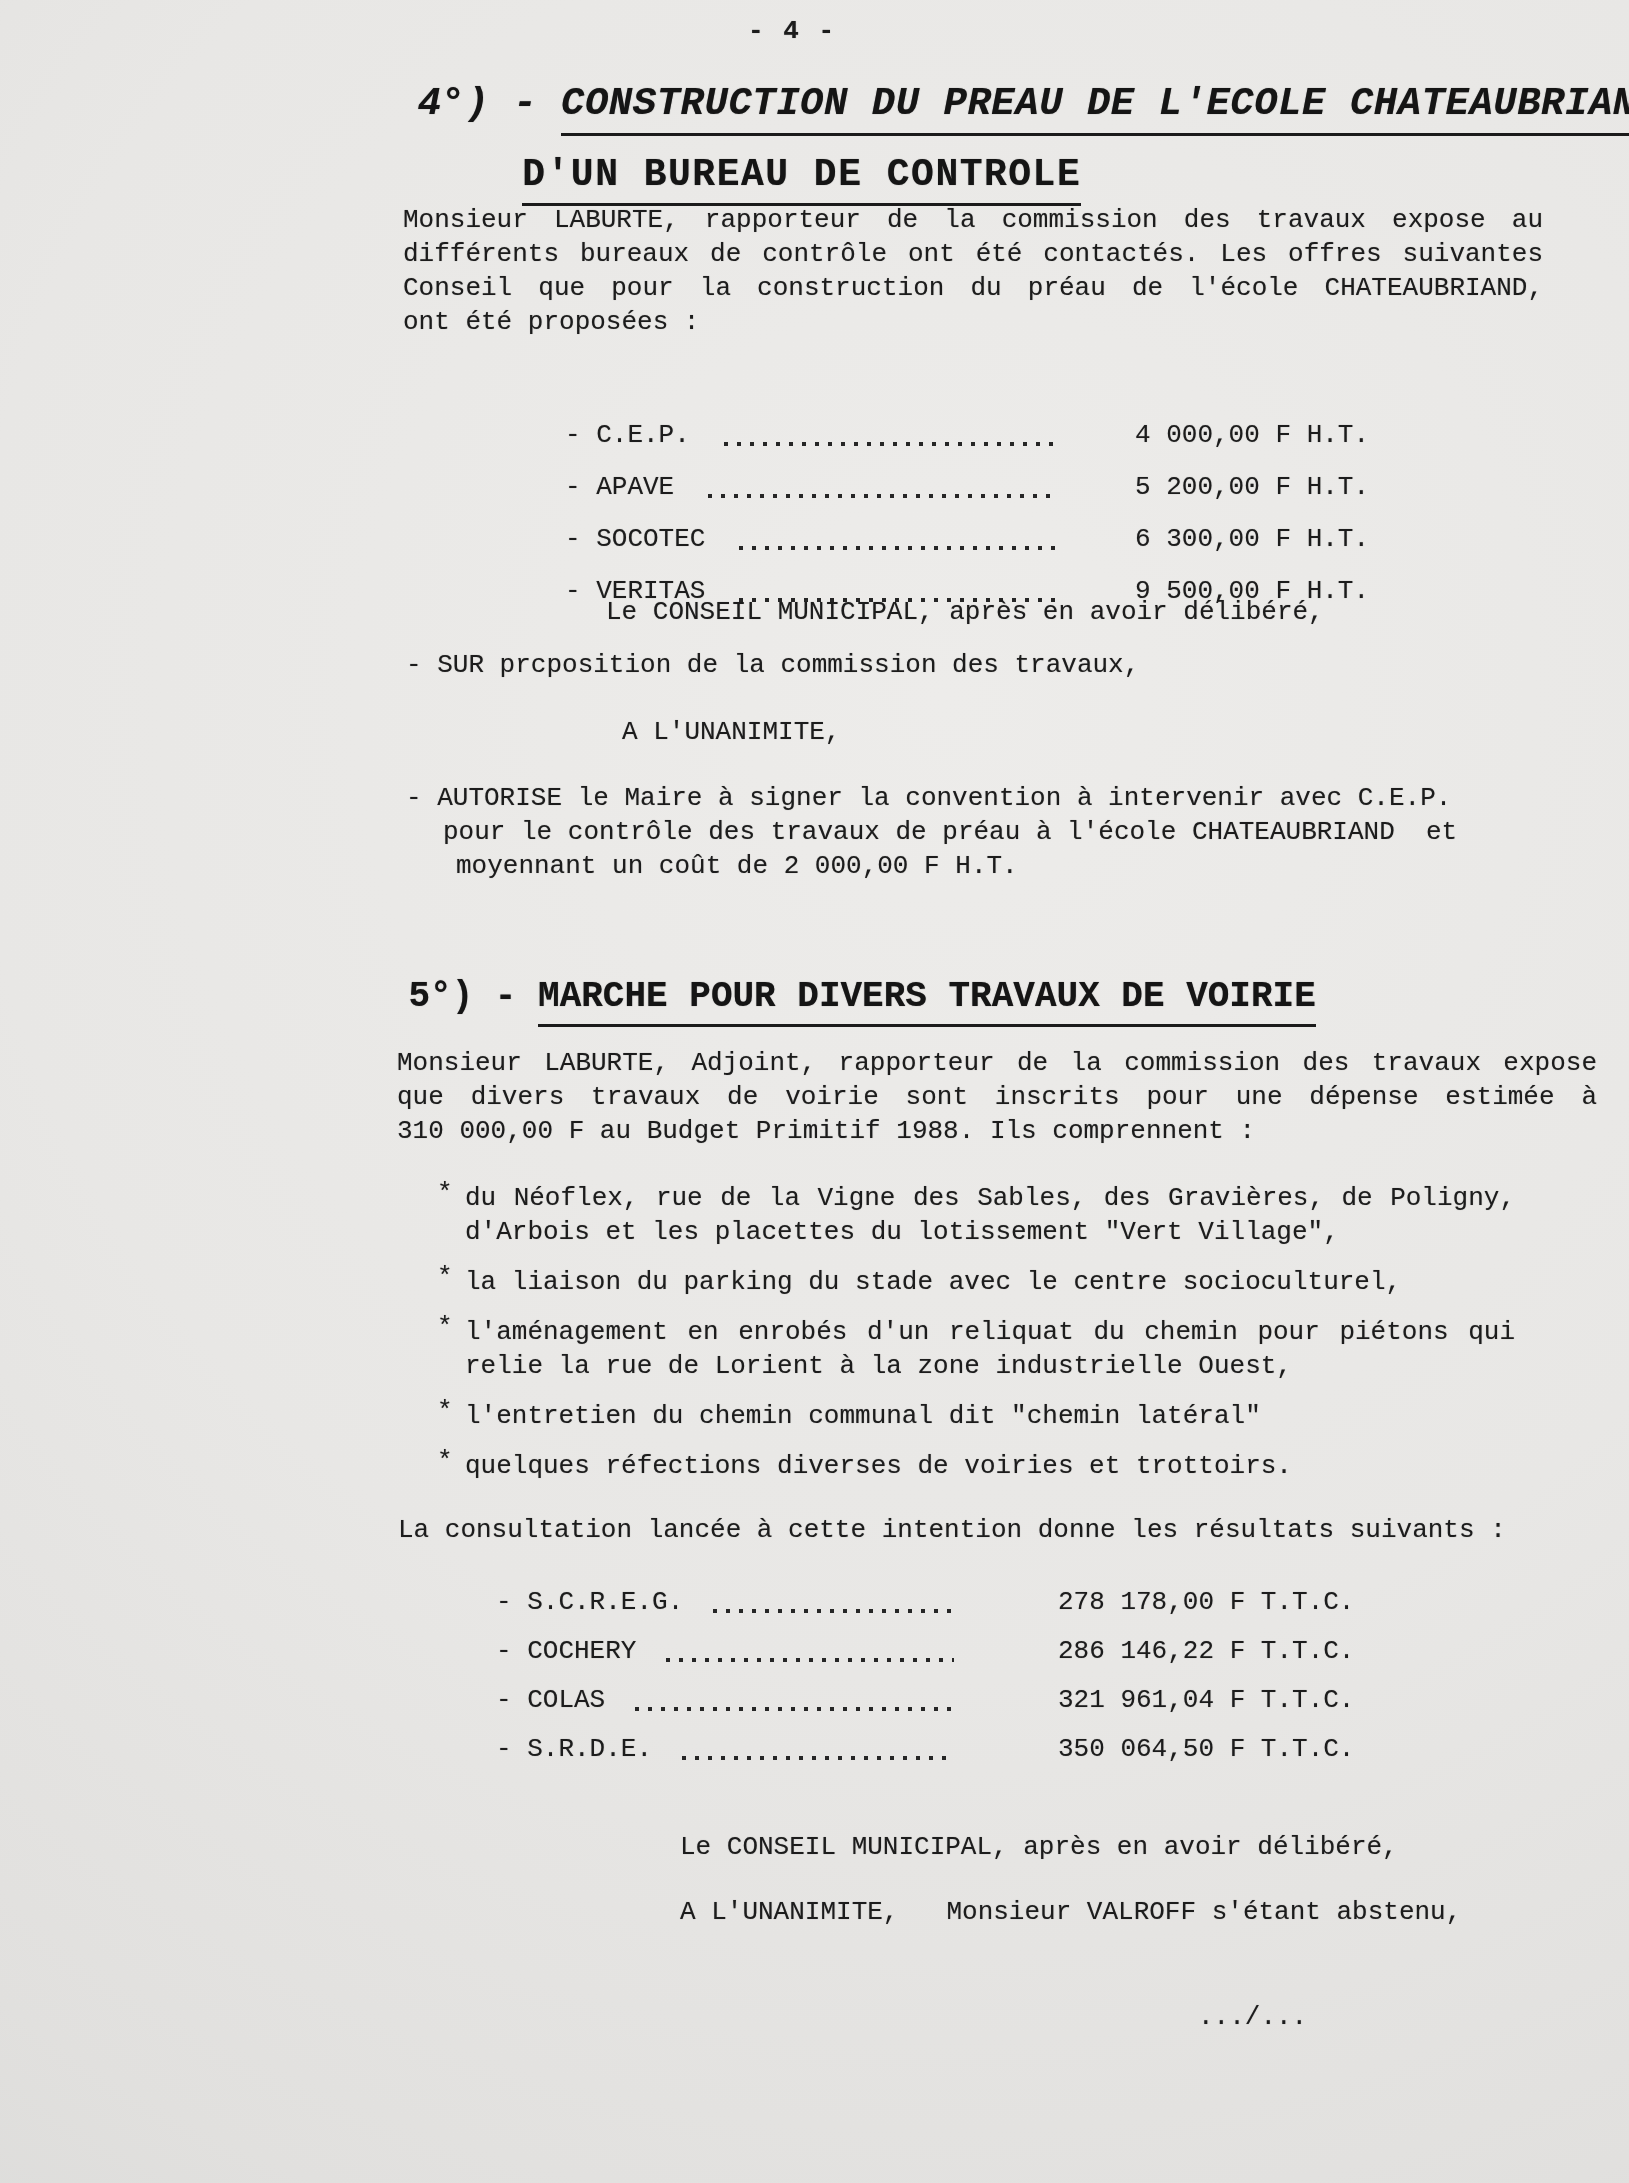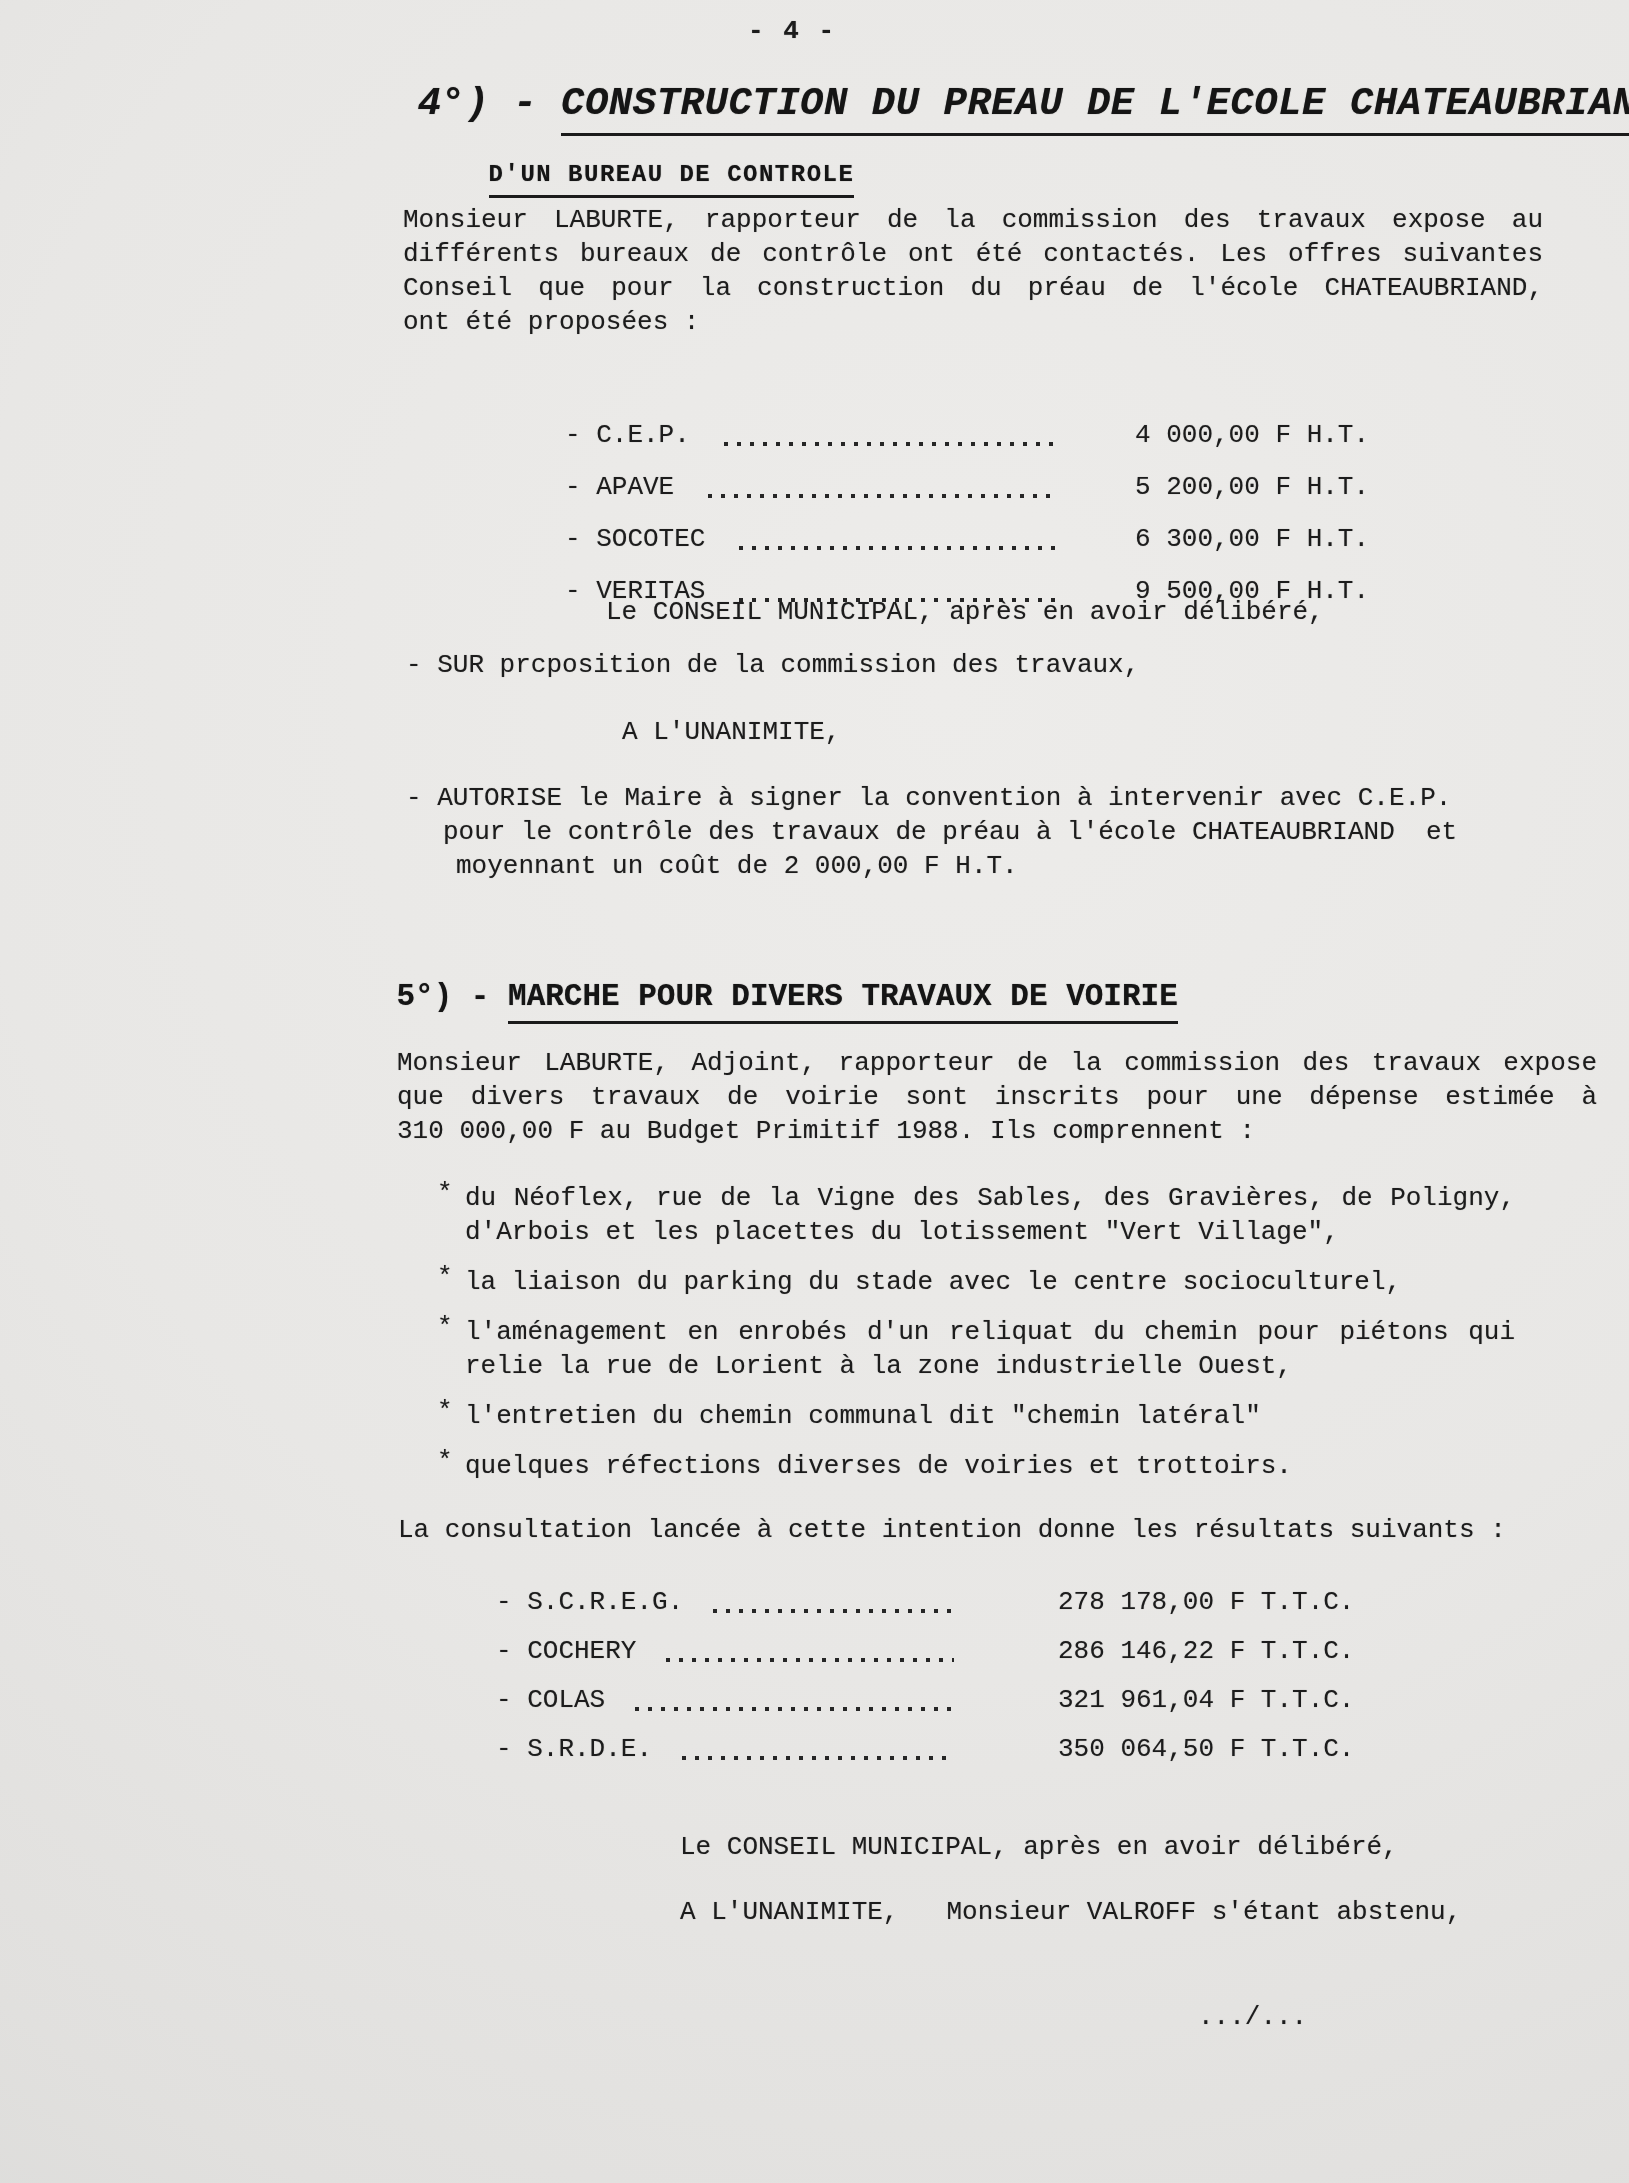--- a/index.html
+++ b/index.html
@@ -13,22 +13,22 @@
     color:#1c1c1c;
     font-size:26px;
     line-height:34px;
   }
   .abs{position:absolute;}
   .line{white-space:pre;}
   .just{white-space:normal;text-align:justify;text-align-last:justify;text-justify:inter-word;}
   .txt{text-shadow:0 0 1px rgba(25,25,25,0.35);}
   .heading{font-weight:bold;color:#151515;text-shadow:0 0 1px rgba(10,10,10,0.5);white-space:pre;}
   .h1{font-size:39px;line-height:40px;letter-spacing:0.5px;font-style:italic;}
-  .h2{font-size:24px;line-height:40px;letter-spacing:1.5px;}
-  .h5{font-size:31px;line-height:34px;}
+  .h2{font-size:38px;line-height:40px;letter-spacing:1.5px;}
+  .h5{font-size:36px;line-height:34px;}
   .u{border-bottom:3px solid #1b1b1b;padding-bottom:7px;}
   .pagenum{font-weight:bold;letter-spacing:2px;text-shadow:0 0 1px rgba(10,10,10,0.4);white-space:pre;}
   .list .row{display:flex;align-items:stretch;}
   .list1 .row{margin-bottom:18px;}
   .list2 .row{margin-bottom:15px;}
   .label{white-space:pre;}
   .leader{
     flex:1 1 auto;height:4px;align-self:flex-end;
     background-image:repeating-linear-gradient(90deg,#262626 0 4px,transparent 4px 13px);
     margin-bottom:6px;

